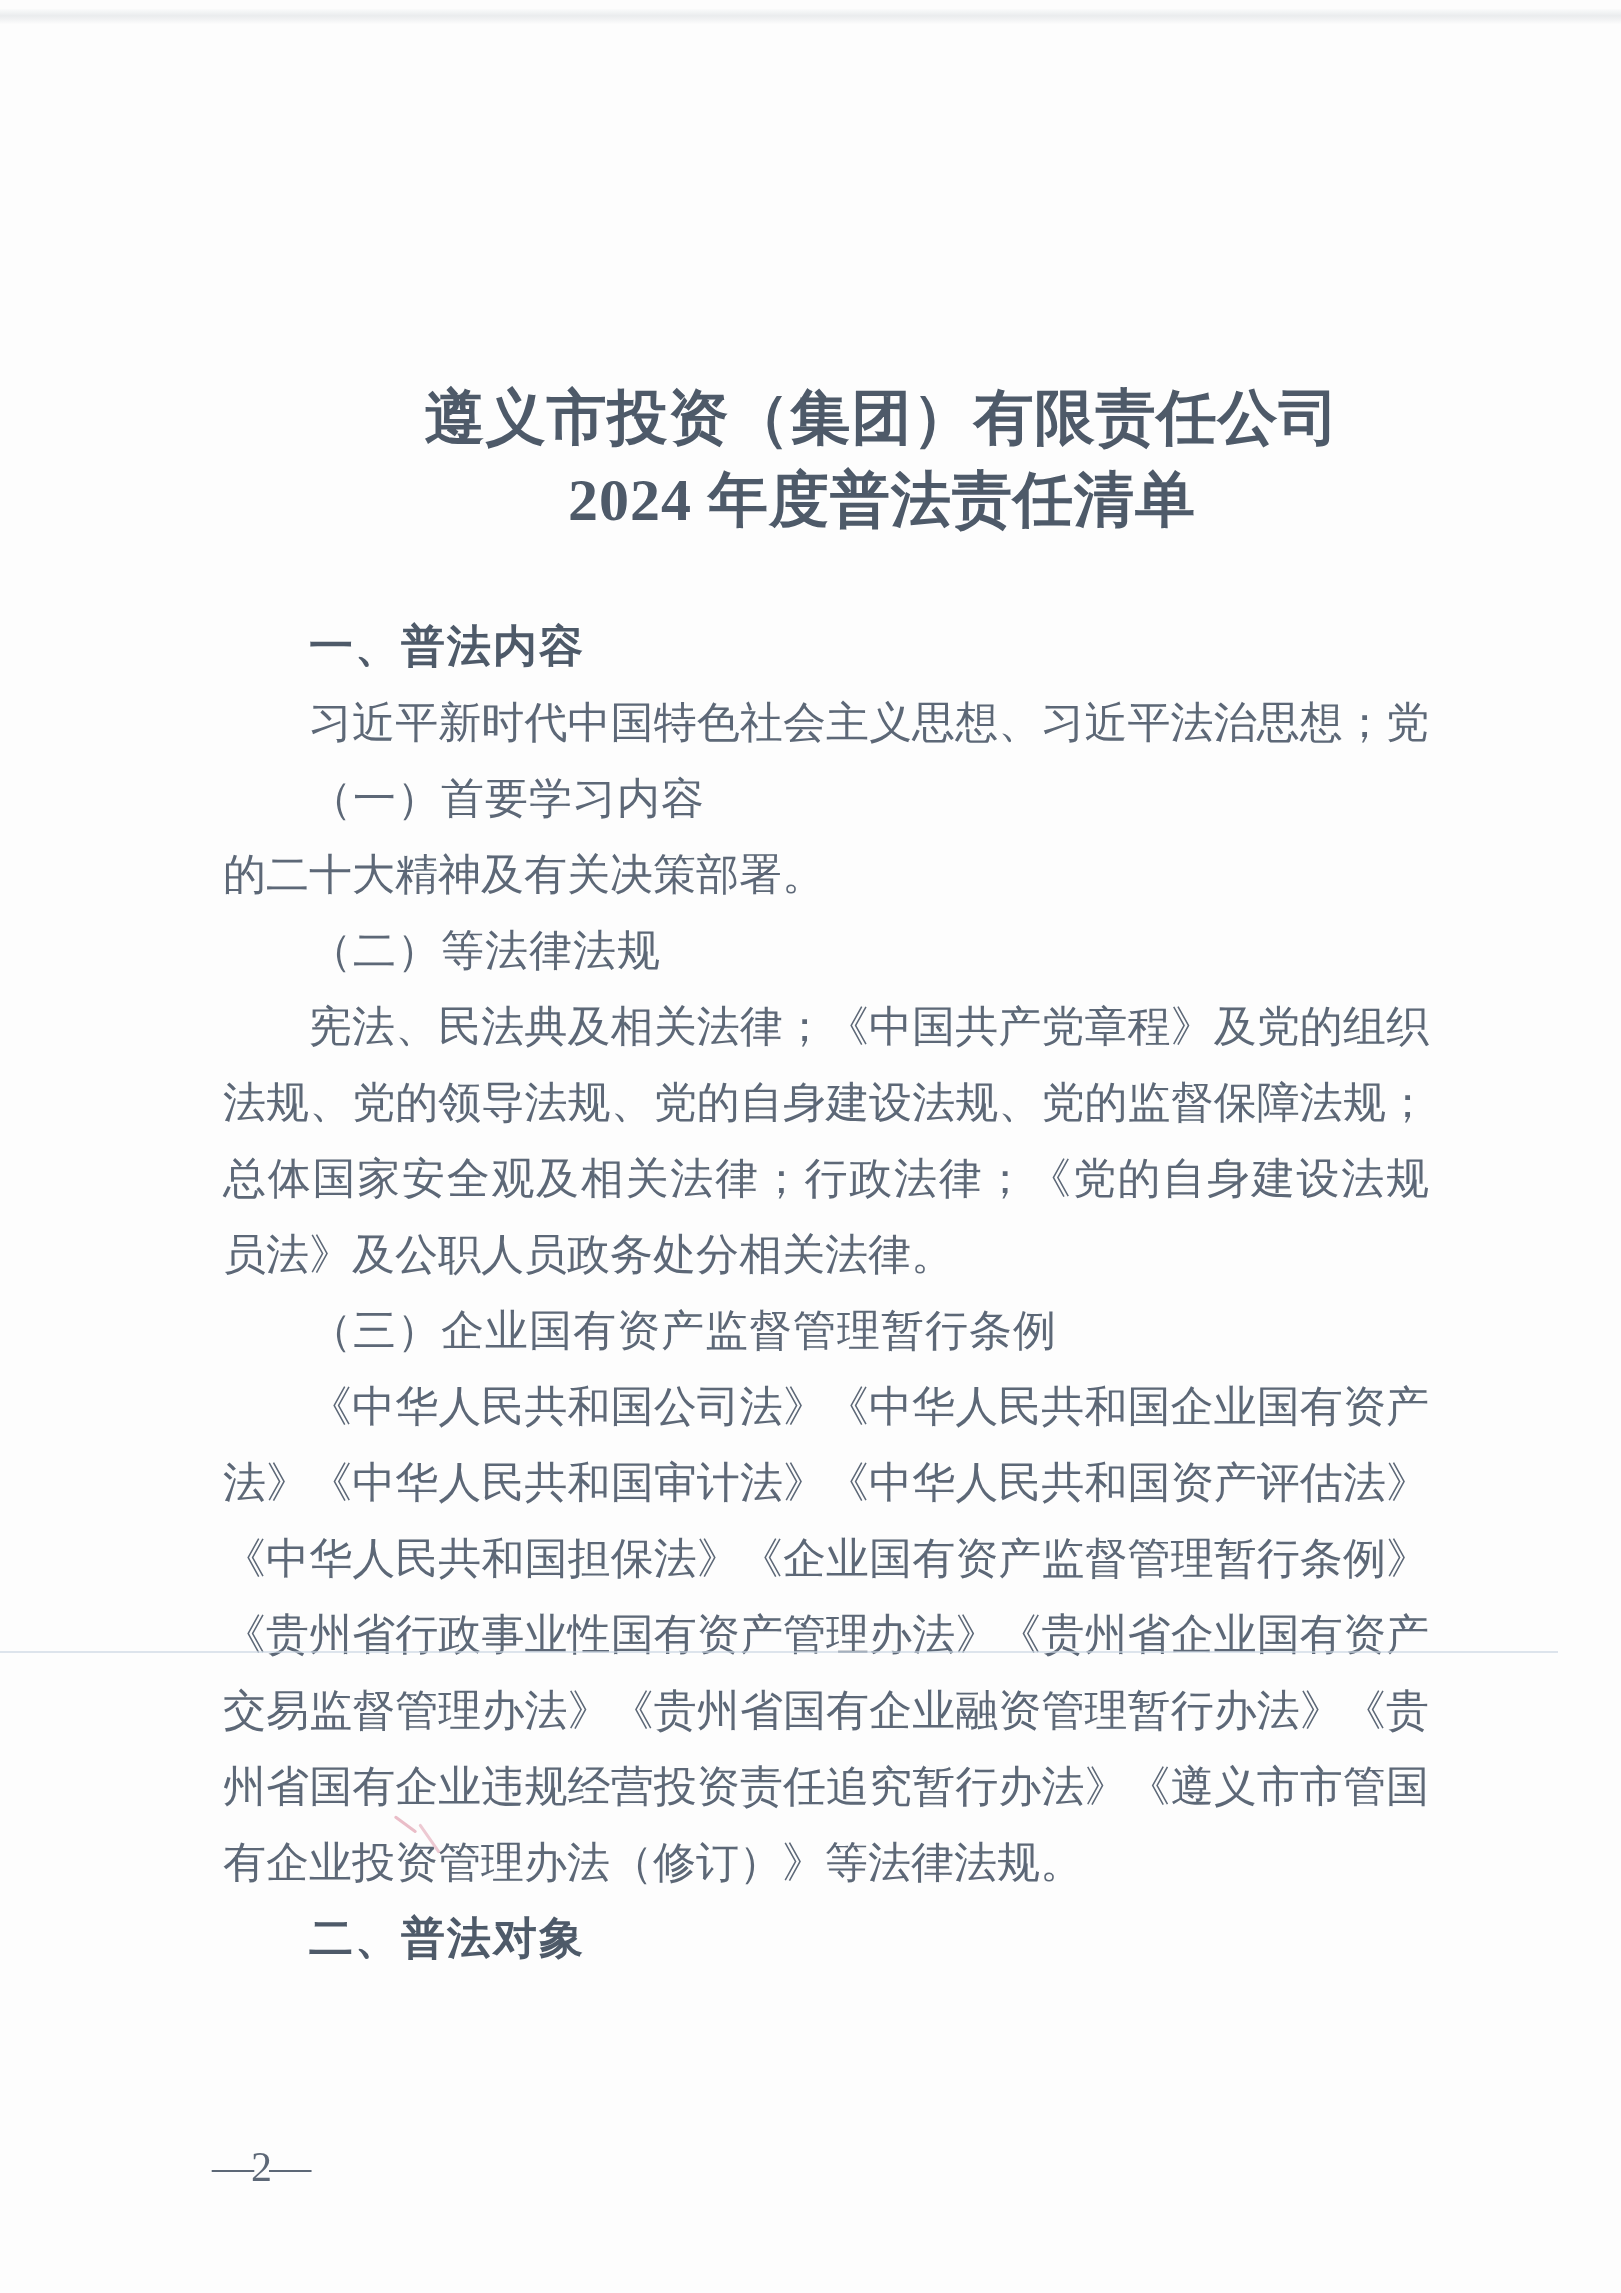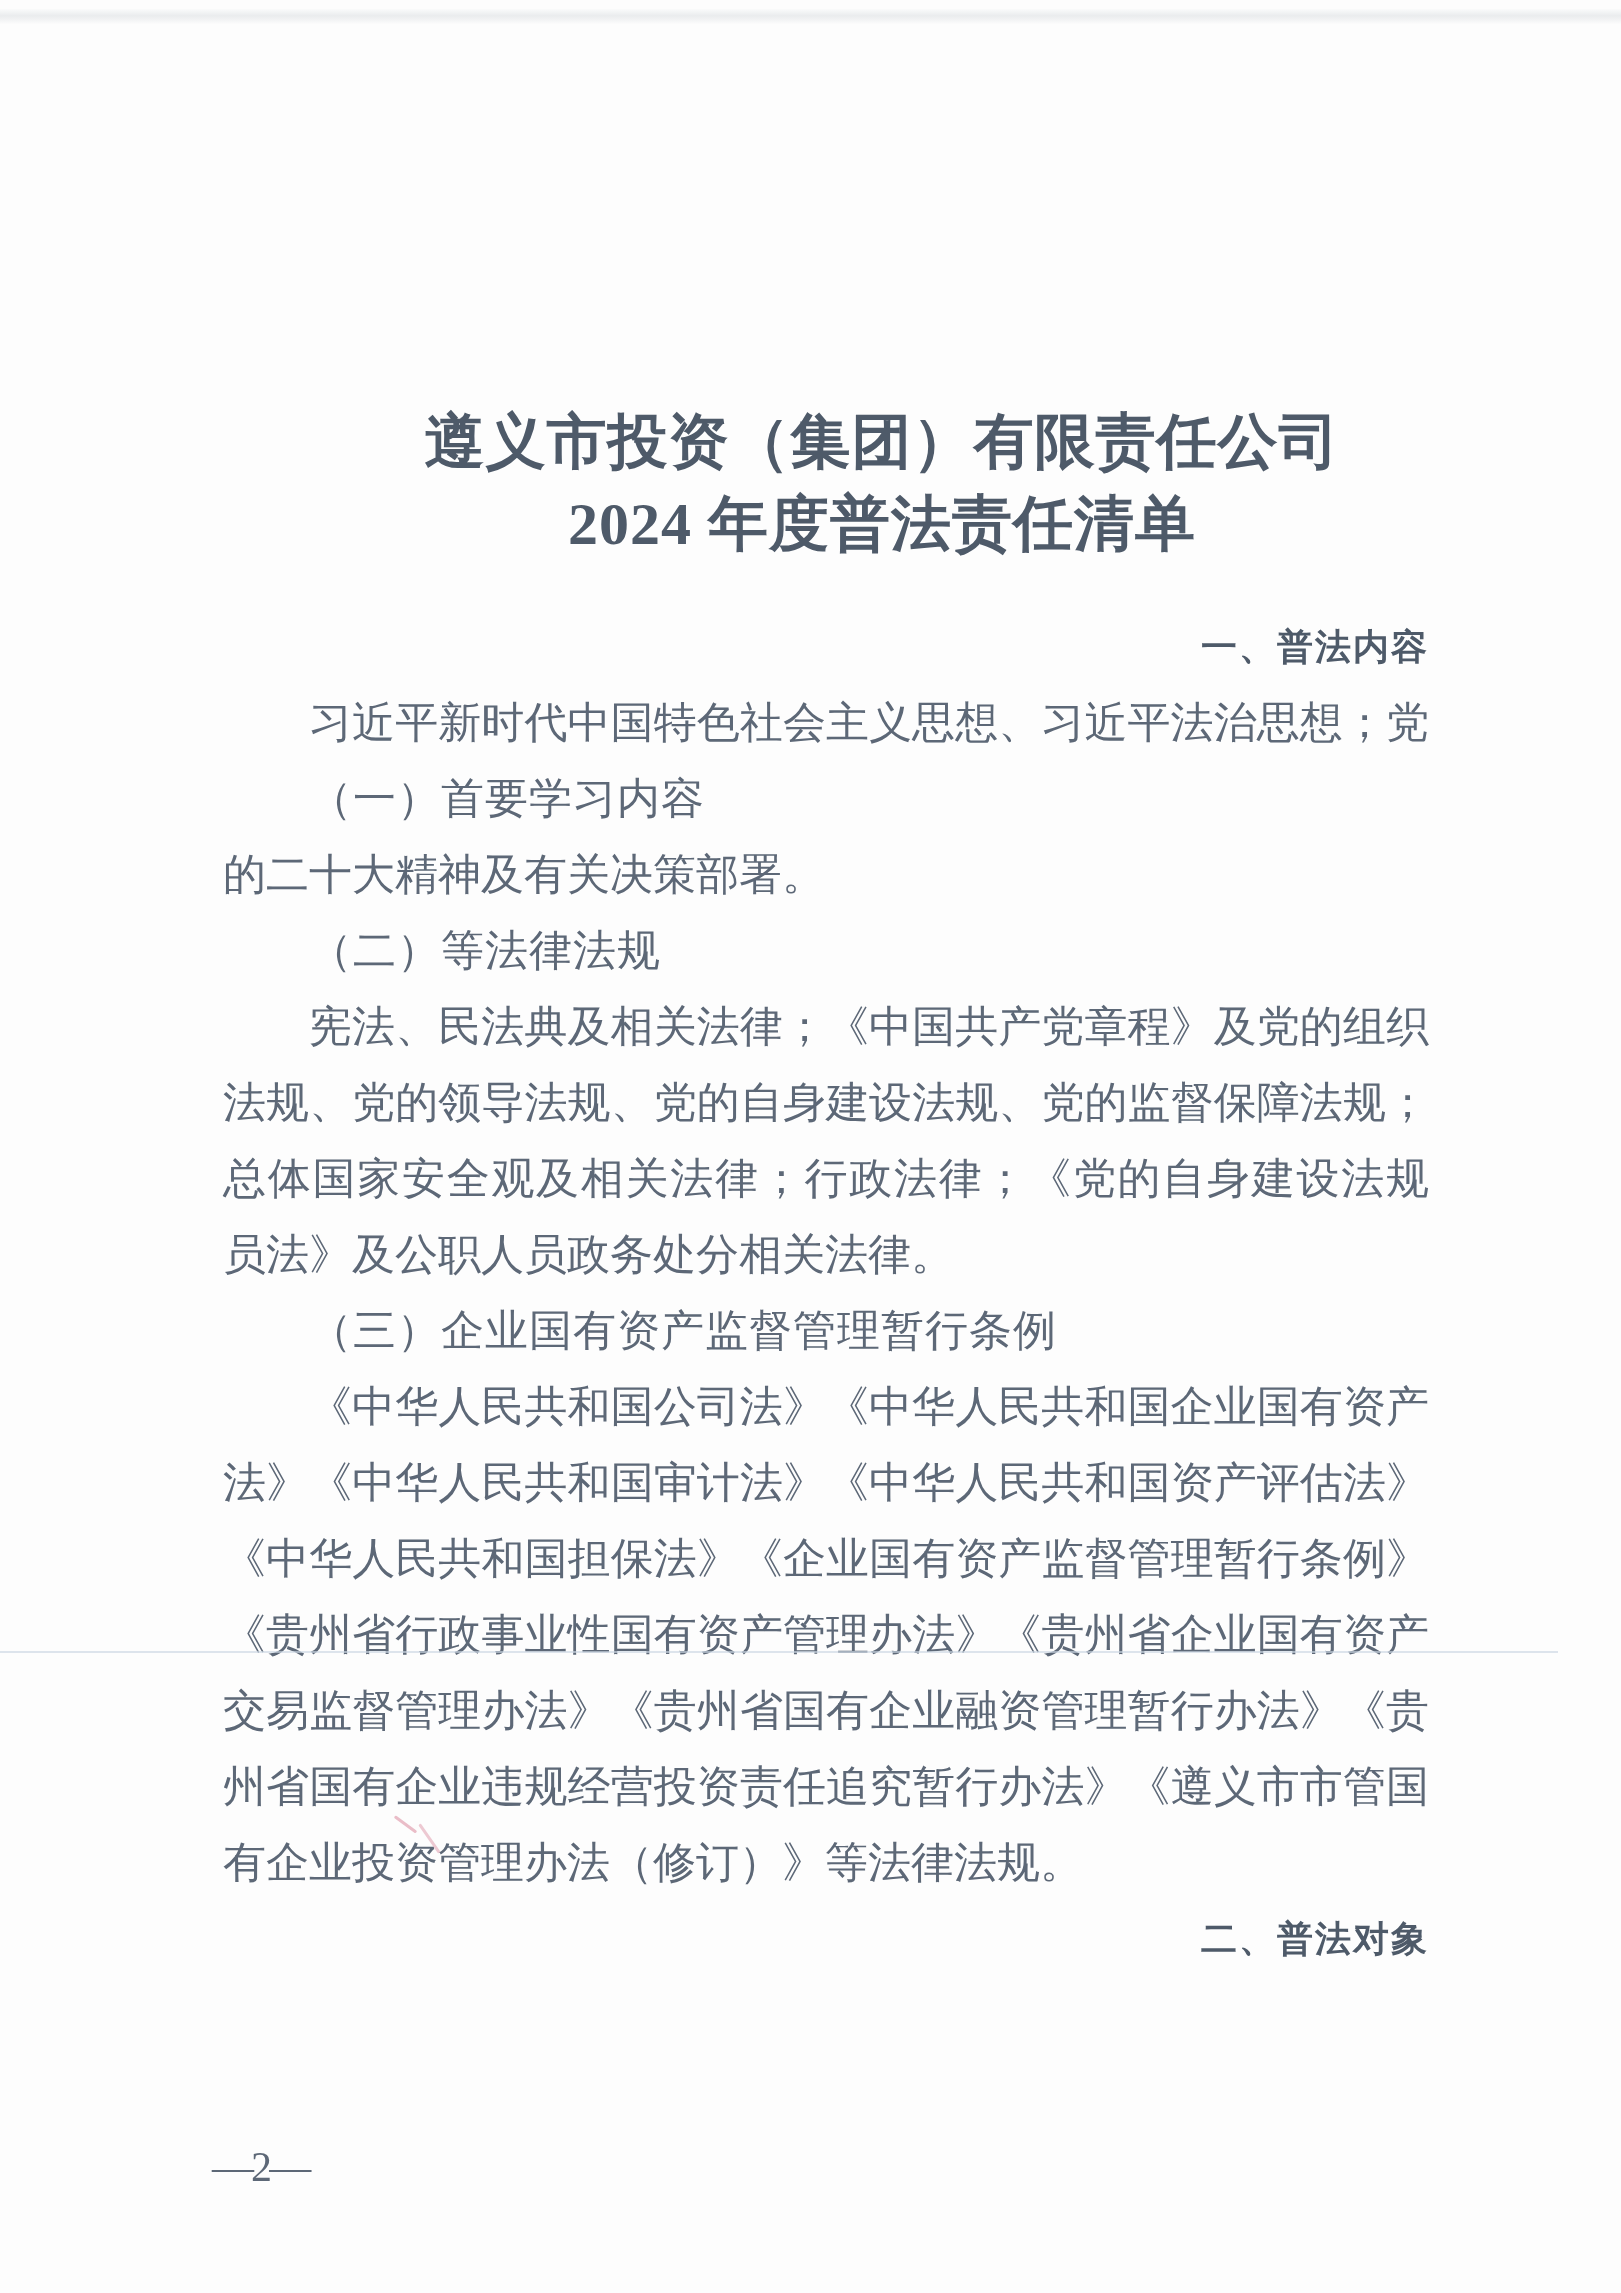--- a/index.html
+++ b/index.html
@@ -49,21 +49,20 @@
     left: 223px;
     width: 1206px;
     transform: translateX(56px);
     text-align: center;
     color: var(--heading, #4e5a69);
     font-family: "Liberation Serif", serif;
     font-weight: 700;
     font-size: 60px;
     line-height: 82px;
     letter-spacing: 1px;
-    margin-top: 24px;
   }
 
   .doc-body {
     position: absolute;
     top: 609px;
     left: 223px;
     width: 1206px;
     color: var(--body, #5d6877);
     font-size: 43px;
     font-family: "Liberation Serif", serif;
@@ -80,23 +79,22 @@
     text-align: justify;
     text-align-last: justify;
   }
   .line.indent { text-indent: 86px; }
 
   .line.h1 {
     font-family: Liberation Serif, serif;
     font-weight: 700;
     color: var(--heading, #4e5a69);
     padding-left: 86px;
-    font-size: 36px;
+    font-size: 44px;
     letter-spacing: 2px;
-    text-align: right;
   }
   .line.h2 {
     padding-left: 86px;
     letter-spacing: 1px;
   }
 
   .page-number {
     position: absolute;
     top: 2143px;
     left: 212px;

